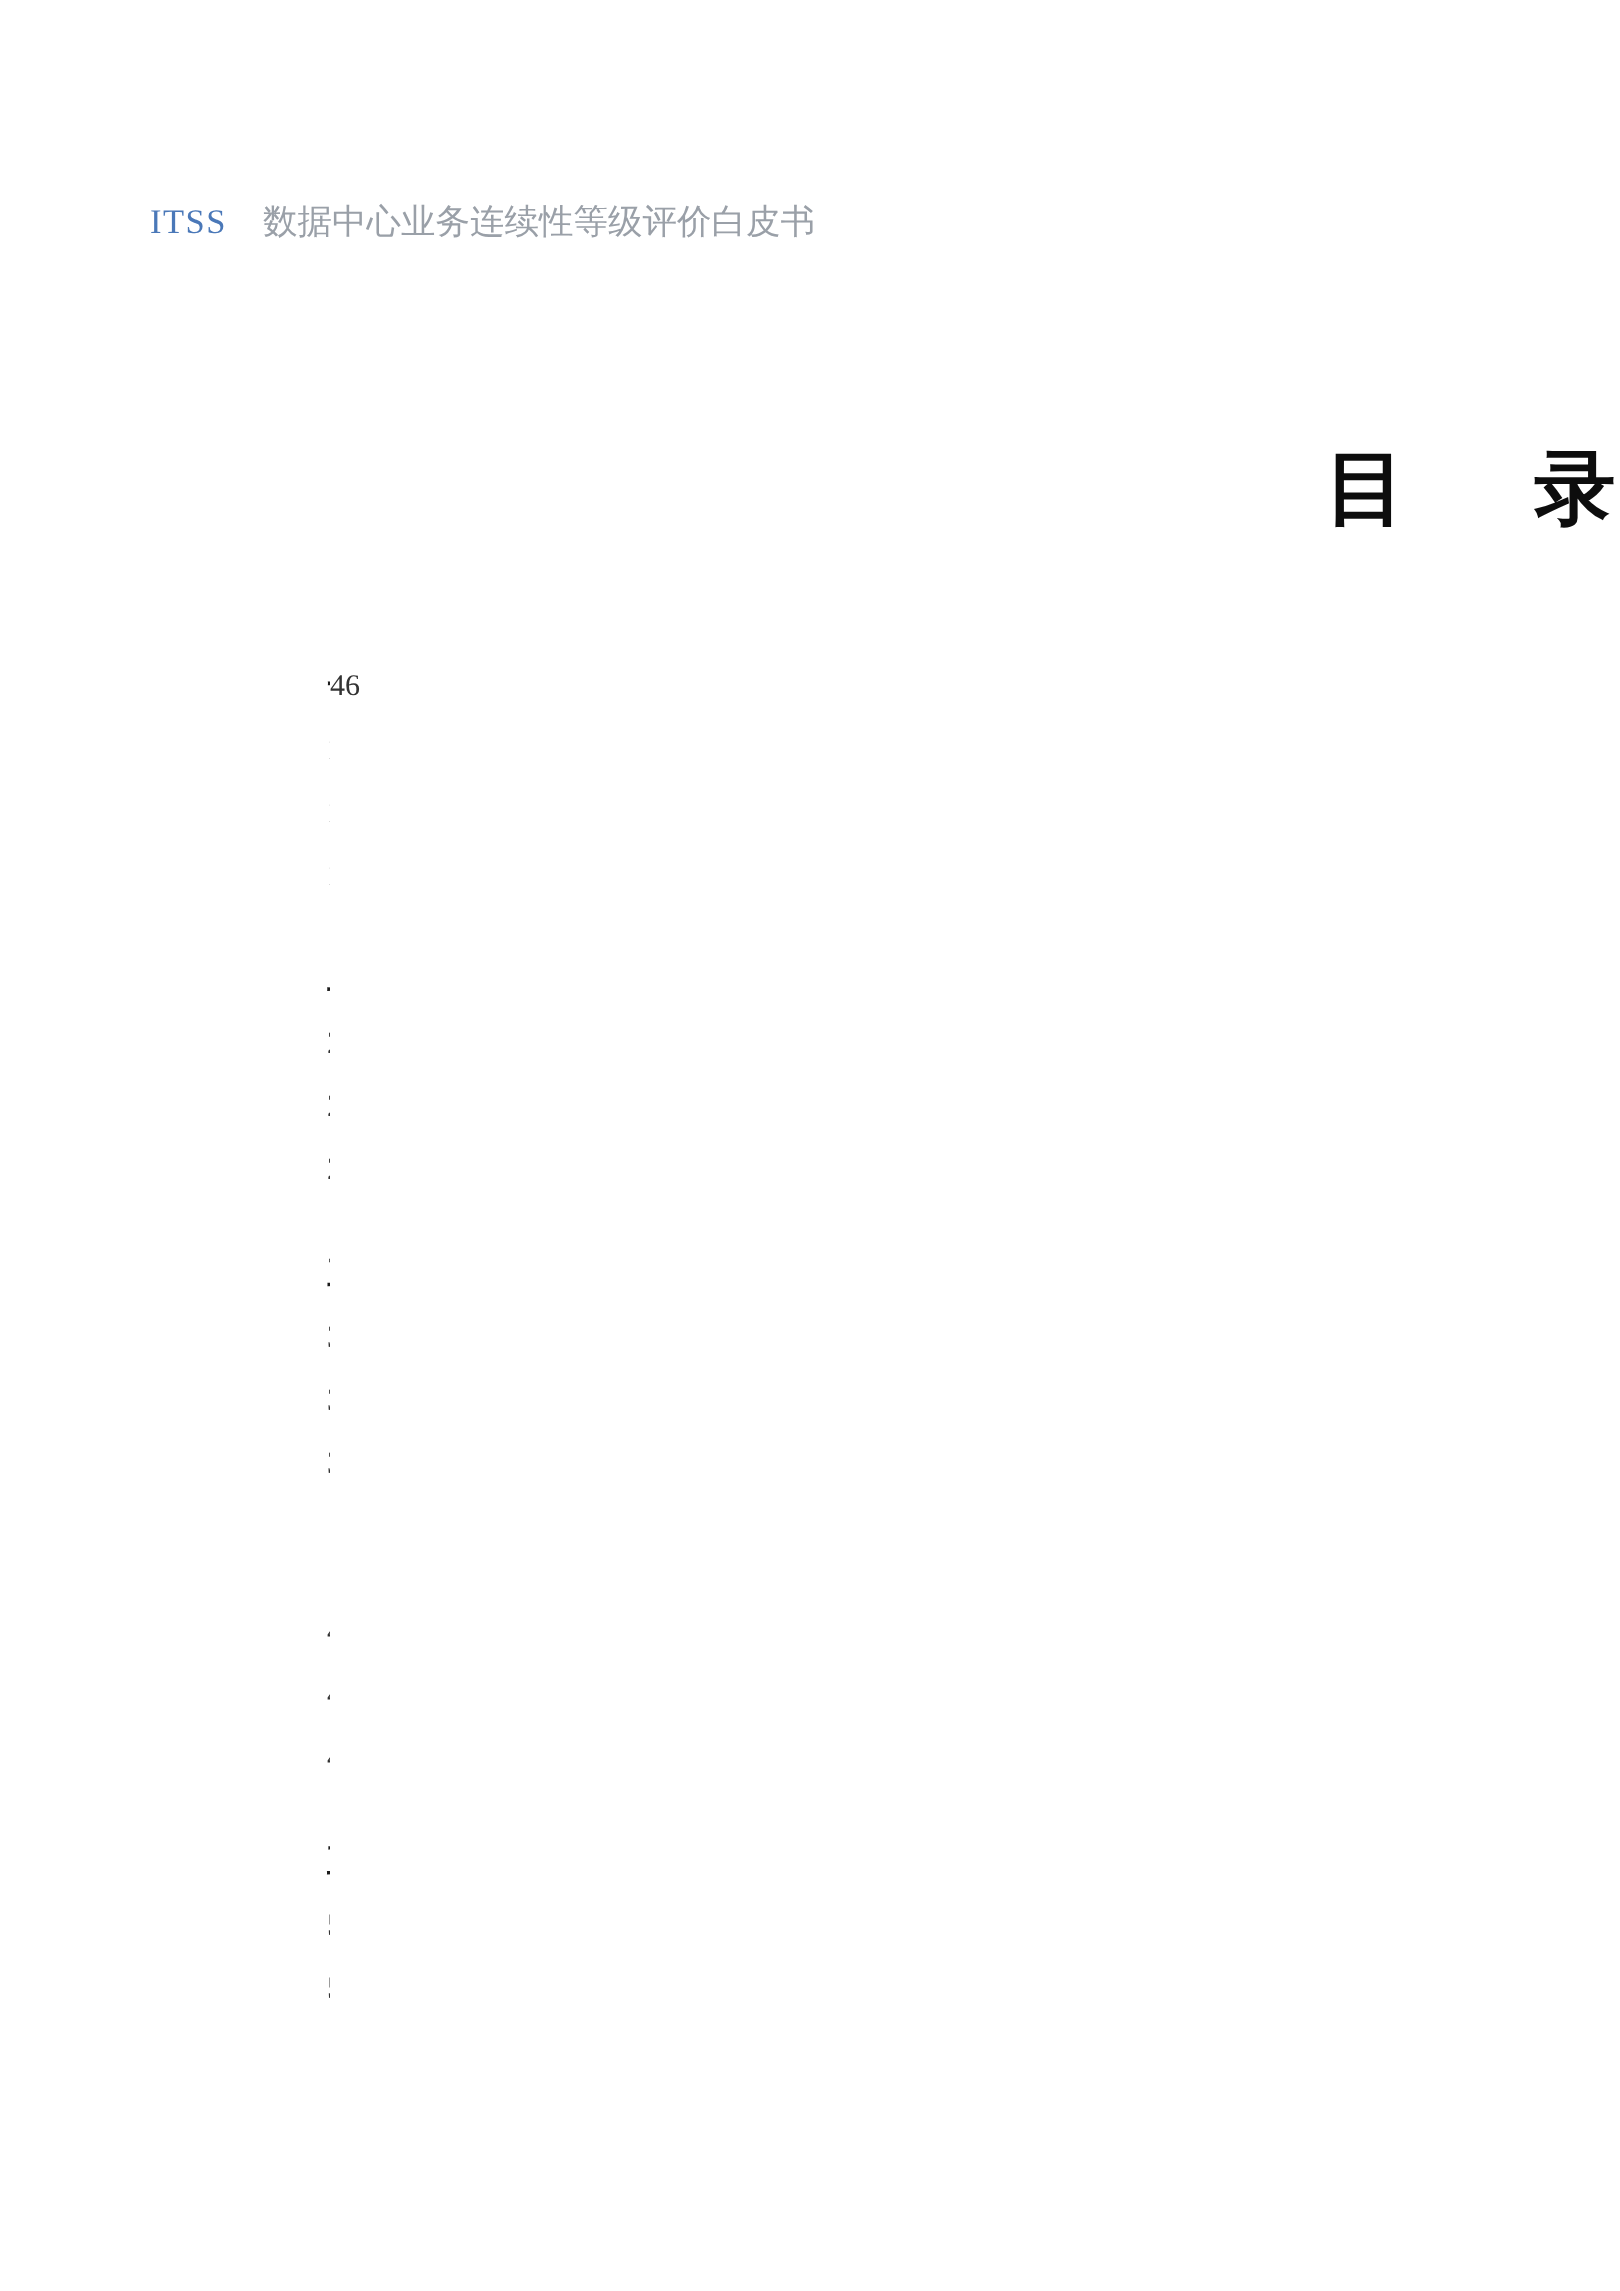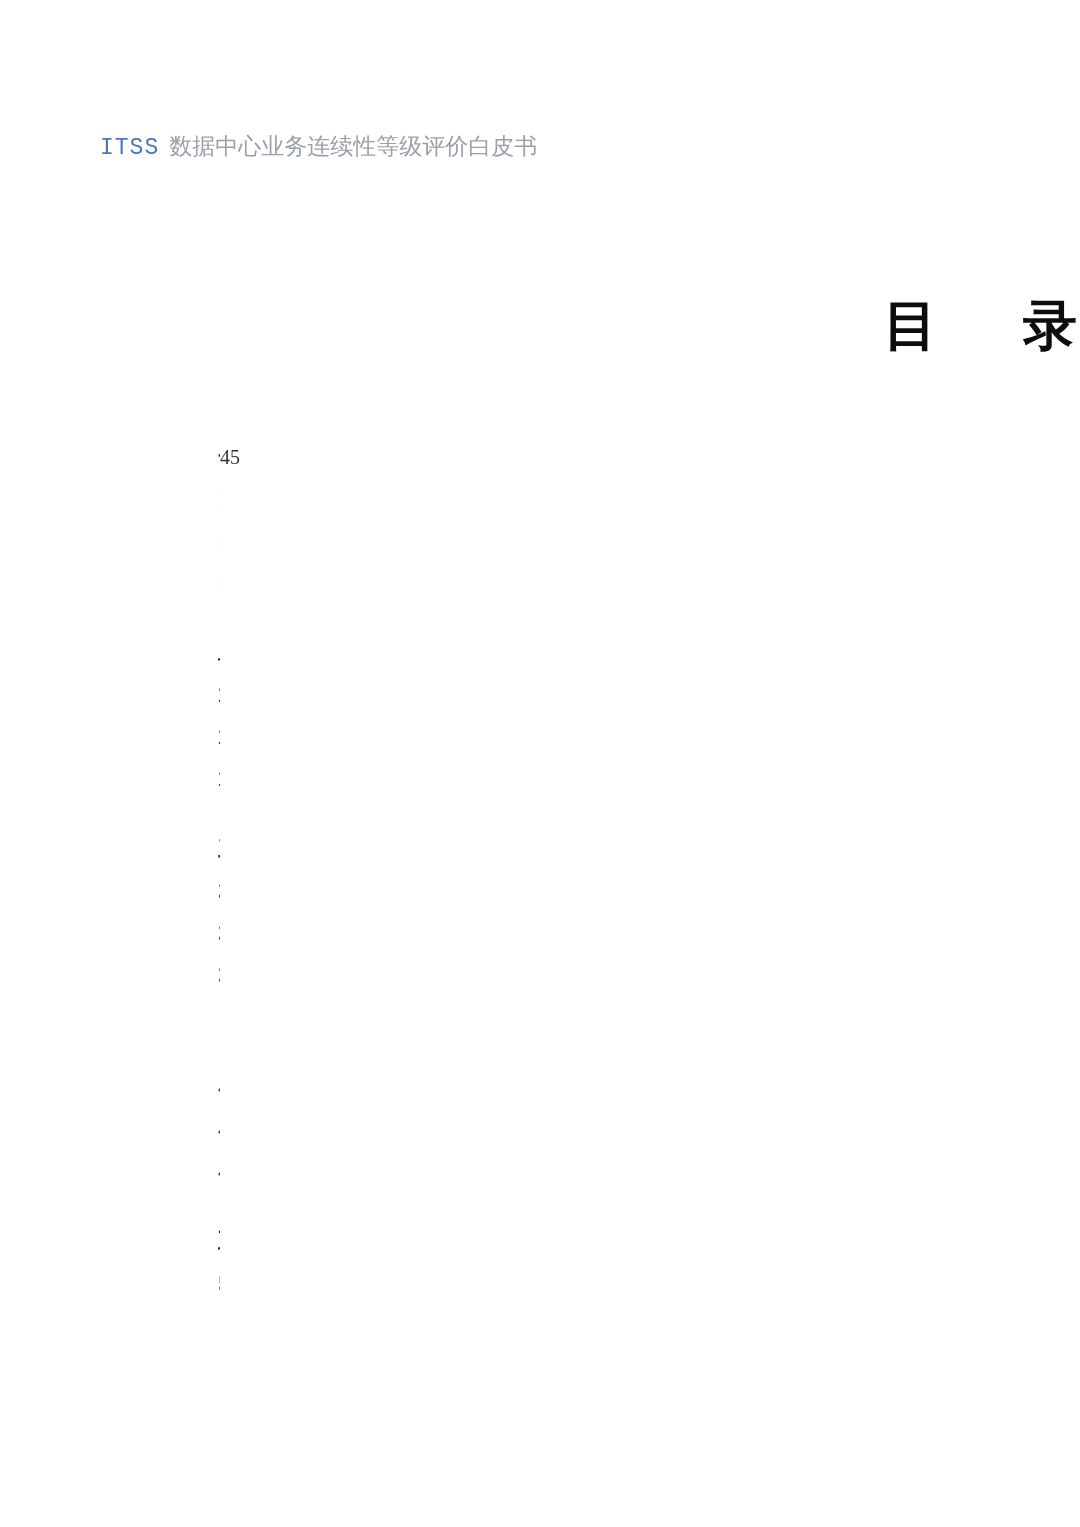--- a/index.html
+++ b/index.html
@@ -28,26 +28,26 @@
     position: absolute;
     top: 131px;
     left: 100px;
     font-size: 23px;
     line-height: 32px;
     white-space: nowrap;
   }
   .brand {
     color: var(--brand-blue);
     letter-spacing: 1px;
-    margin-right: 10px;
-    font-family: Liberation Mono, monospace;
+    margin-right: 24px;
+    font-family: Liberation Serif, serif;
   }
   .doc-title {
     color: var(--header-gray);
-    font-family: Liberation Mono, monospace;
+    font-family: Liberation Sans, sans-serif;
   }
   
   .toc-title {
     position: absolute;
     top: 290px;
     left: 0;
     width: 100%;
     text-align: right;
     font-size: 54px;
     font-weight: 900;
@@ -197,16 +197,21 @@
         <div class="row heading">
           <span class="label">五、数据中心业务连续性等级建设与评价</span>
           <span class="leader"></span>
           <span class="page">45</span>
         </div>
         <div class="row item">
           <span class="label">5.1 业务连续性等级建设</span>
           <span class="leader"></span>
           <span class="page">45</span>
         </div>
+        <div class="row item">
+          <span class="label">5.2 业务连续性成熟度评价</span>
+          <span class="leader"></span>
+          <span class="page">46</span>
+        </div>
       </div>
     </div>
 
 </div>
 
 </body></html>

